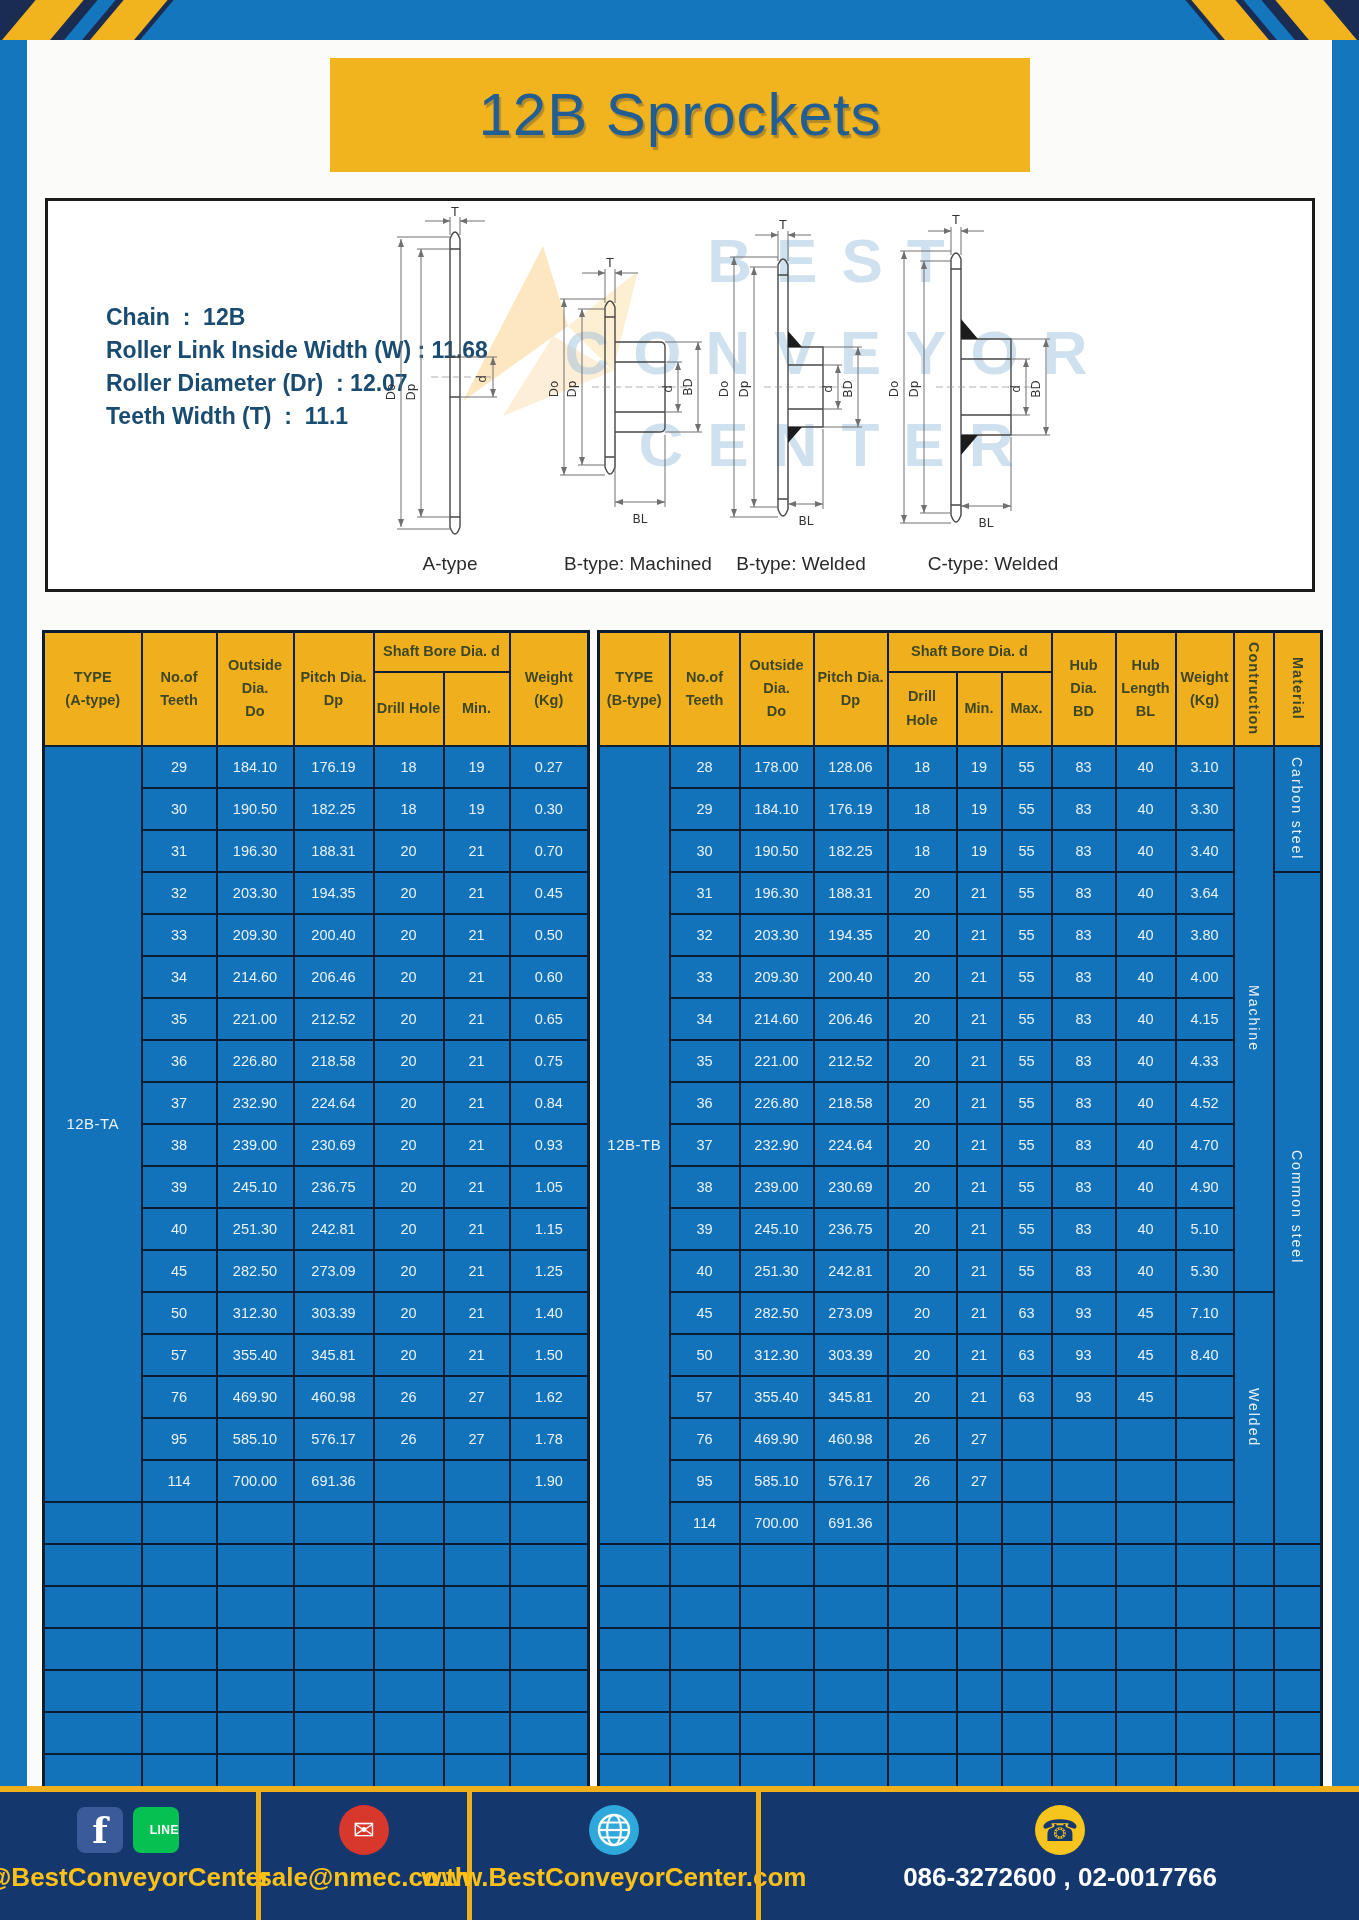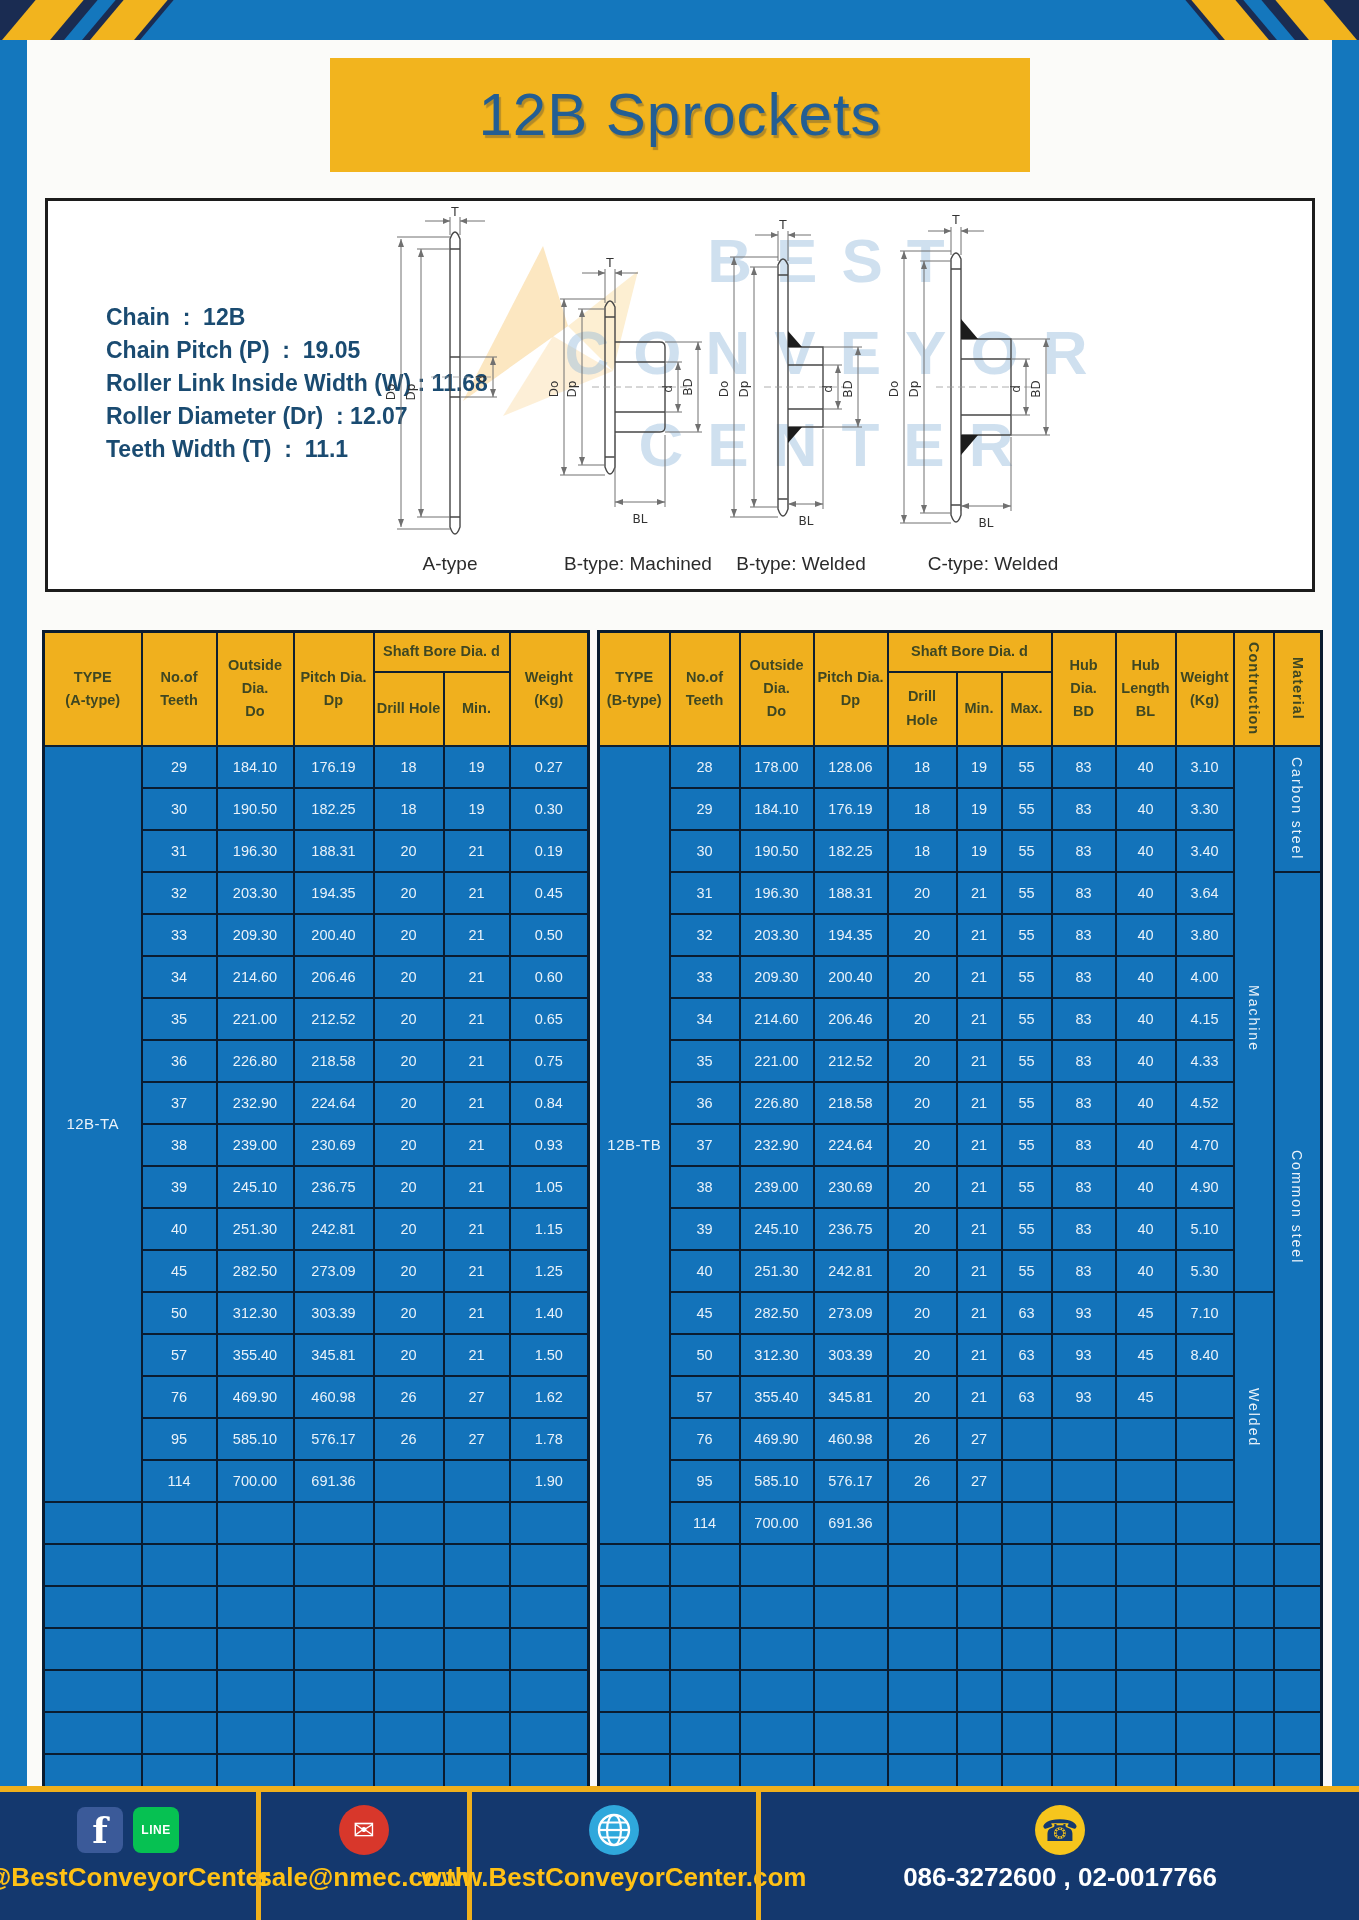--- a/index.html
+++ b/index.html
@@ -61,21 +61,21 @@
     border-top:6px solid #F0B01C;box-sizing:border-box;display:flex;}
   .f-sec{display:flex;flex-direction:column;align-items:center;justify-content:flex-start;
     padding-top:10px;box-sizing:border-box;}
   .f-div{width:5px;background:#F0B01C;height:100%;}
   .icons-row{display:flex;gap:10px;align-items:center;height:56px;}
   .f-text{margin-top:4px;font-size:26px;font-weight:bold;color:#FFC115;white-space:nowrap;}
   .f-text.white{color:#FFFFFF;}
   .fb-icon{width:46px;height:46px;background:#3B5A99;border-radius:8px;color:#fff;
     font-family:"DejaVu Serif",serif;font-weight:bold;font-size:36px;text-align:center;line-height:46px;}
   .line-icon{width:46px;height:46px;background:#06C152;border-radius:8px;display:flex;
-    align-items:center;justify-content:center;}
+    align-items:center;justify-content:flex-end;}
   .line-icon b{color:#fff;font-size:12px;letter-spacing:.5px;}
   .round-icon{width:50px;height:50px;border-radius:50%;display:flex;align-items:center;justify-content:center;}
   .mail-bg{background:#D8372B;}
   .phone-bg{background:#F6C51D;}
   .mail-glyph{color:#fff;font-size:26px;}
   .phone-glyph{color:#14386E;font-size:30px;}
 </style>
 </head>
 <body>
 
@@ -110,21 +110,20 @@
       </svg>
     </div>
     <div class="watermark">
       <div>BEST</div>
       <div>CONVEYOR</div>
       <div>CENTER</div>
     </div>
 
     <div class="spec-lines">
       <div>Chain  :  12B</div>
-      <div>Chain Pitch (P)  :  19.05</div>
       <div>Roller Link Inside Width (W) : 11.68</div>
       <div>Roller Diameter (Dr)  : 12.07</div>
       <div>Teeth Width (T)  :  11.1</div>
     </div>
 
     <svg class="diag" style="left:325px;top:6px" width="150" height="345" viewBox="0 0 150 345">
       <path class="solid" d="M77,42 L77,32 Q82,18 87,32 L87,42"></path>
       <path class="solid" d="M77,42 V310 M87,42 V310 M77,42 H87 M77,310 H87 M77,150 H87 M77,190 H87"></path>
       <path class="solid" d="M77,310 L77,320 Q82,334 87,320 L87,310"></path>
       <path class="cl" d="M58,170 H118"></path>
@@ -299,21 +298,21 @@
           <td>18</td>
           <td>19</td>
           <td>0.30</td>
         </tr>
         <tr>
           <td>31</td>
           <td>196.30</td>
           <td>188.31</td>
           <td>20</td>
           <td>21</td>
-          <td>0.19</td>
+          <td>0.70</td>
         </tr>
         <tr>
           <td>32</td>
           <td>203.30</td>
           <td>194.35</td>
           <td>20</td>
           <td>21</td>
           <td>0.45</td>
         </tr>
         <tr>

